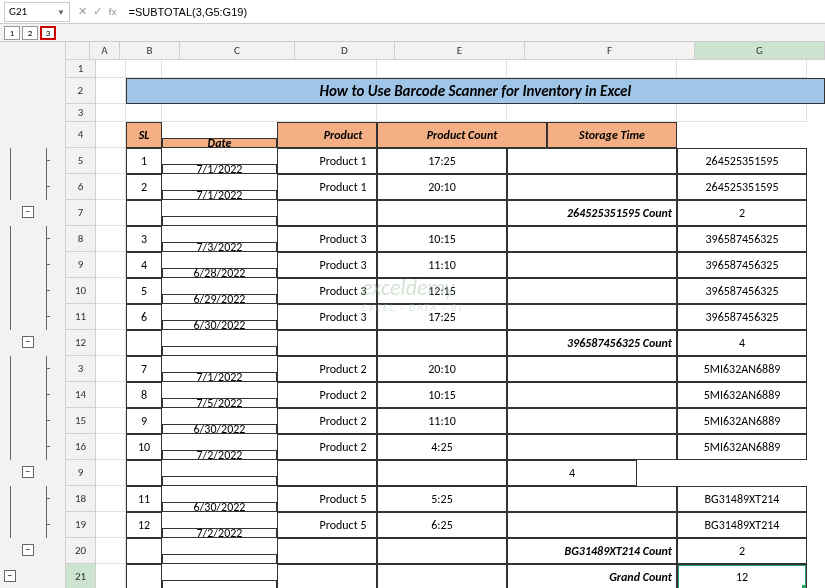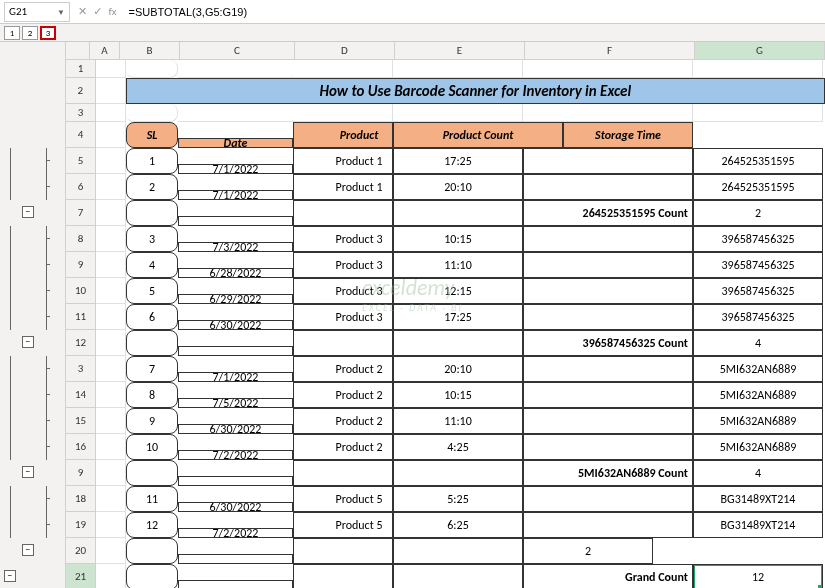--- a/index.html
+++ b/index.html
@@ -39,33 +39,33 @@
 .outline-cell.hdr { height: 18px; }
 .outline-toggle { position: absolute; width: 12px; height: 12px; border: 1px solid #666; background: #fff; font-size: 10px; line-height: 10px; text-align: center; cursor: pointer; }
 .outline-line { position: absolute; width: 1px; background: #666; left: 5px; }
 .outline-dot { position: absolute; width: 4px; height: 1px; background: #666; }
 
 .row-header { width: 30px; background: #f3f2f1; border-right: 1px solid #d0d0d0; border-bottom: 1px solid #d0d0d0; display: flex; align-items: center; justify-content: center; font-size: 11px; color: #333; }
 .row-header.sel { background: #cce4d0; }
 
 .cell { border-right: 1px solid #e0e0e0; border-bottom: 1px solid #e0e0e0; display: flex; align-items: center; padding: 0 4px; overflow: hidden; white-space: nowrap; font-size: 12px; background: #fff; }
 .cell.A { width: 30px; }
-.cell.B { width: 52px; border-radius: 8px; }
+.cell.B { width: 36px; }
 .cell.C { width: 115px; margin-top: 16px; }
 .cell.D { width: 100px; padding-left: 36px; }
 .cell.E { width: 130px; }
 .cell.F { width: 170px; }
 .cell.G { width: 130px; }
 .cell.center { justify-content: center; }
 .cell.right { justify-content: flex-end; }
 
 .title-cell { background: #9fc5e8; font-weight: bold; font-style: italic; font-size: 15px; border: 1px solid #333; }
 .hdr-cell { background: #f4b084; font-weight: bold; font-style: italic; border: 1px solid #333; }
 .data-cell { border: 1px solid #333; }
-.bold { font-weight: bold; }
+.bold { font-weight: bold; font-style: italic; }
 
 .sel-box { position: absolute; border: 2px solid #21a366; pointer-events: none; }
 .sel-handle { position: absolute; width: 6px; height: 6px; background: #21a366; right: -3px; bottom: -3px; }
 
 .watermark { position: absolute; top: 50%; left: 50%; transform: translate(-50%,-50%); font-size: 22px; color: rgba(150,180,150,0.4); font-style: italic; pointer-events: none; }
 .watermark .sub { font-size: 10px; letter-spacing: 2px; display: block; text-align: center; }
 </style>
 </head>
 <body>
 
@@ -342,21 +342,20 @@
           <div class="cell data-cell center F"></div>
           <div class="cell data-cell center G">5MI632AN6889</div>
         </div>
         <div class="row">
           <div class="row-header">9</div>
           <div class="cell A"></div>
           <div class="cell data-cell center B"></div>
           <div class="cell data-cell center C"></div>
           <div class="cell data-cell center D"></div>
           <div class="cell data-cell center E"></div>
-          <div class="cell data-cell right bold F">5MI632AN6889 Count</div>
           <div class="cell data-cell center G">4</div>
         </div>
         <div class="row">
           <div class="row-header">18</div>
           <div class="cell A"></div>
           <div class="cell data-cell center B">11</div>
           <div class="cell data-cell center C">6/30/2022</div>
           <div class="cell data-cell center D">Product 5</div>
           <div class="cell data-cell center E">5:25</div>
           <div class="cell data-cell center F"></div>
@@ -372,20 +371,21 @@
           <div class="cell data-cell center F"></div>
           <div class="cell data-cell center G">BG31489XT214</div>
         </div>
         <div class="row">
           <div class="row-header">20</div>
           <div class="cell A"></div>
           <div class="cell data-cell center B"></div>
           <div class="cell data-cell center C"></div>
           <div class="cell data-cell center D"></div>
           <div class="cell data-cell center E"></div>
+          <div class="cell data-cell right bold F">BG31489XT214 Count</div>
           <div class="cell data-cell center G">2</div>
         </div>
         <div class="row">
           <div class="row-header sel">21</div>
           <div class="cell A"></div>
           <div class="cell data-cell center B"></div>
           <div class="cell data-cell center C"></div>
           <div class="cell data-cell center D"></div>
           <div class="cell data-cell center E"></div>
           <div class="cell data-cell right bold F">Grand Count</div>

